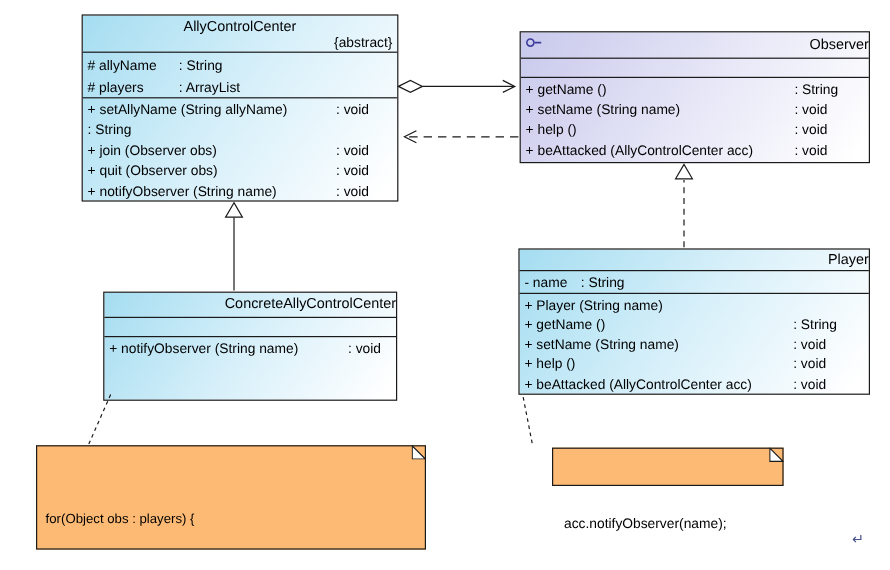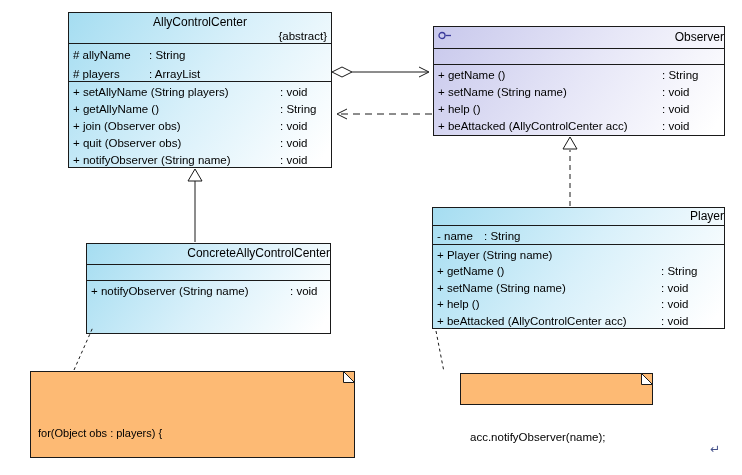--- a/index.html
+++ b/index.html
@@ -90,25 +90,24 @@
         <span class="asig"># allyName</span>
         <span class="atyp">: String</span>
       </div>
       <div class="row arow">
         <span class="asig"># players</span>
         <span class="atyp">: ArrayList</span>
       </div>
     </div>
     <div class="comp methods">
       <div class="row mrow">
-        <span class="msig">+ setAllyName (String players)</span>
-        <span class="mtyp">: void</span>
-      </div>
-      <div class="row mrow">
-        <span class="msig">+ getAllyName ()</span>
+        <span class="msig">+ setAllyName (String allyName)</span>
+        <span class="mtyp">: void</span>
+      </div>
+      <div class="row mrow">
         <span class="mtyp">: String</span>
       </div>
       <div class="row mrow">
         <span class="msig">+ join (Observer obs)</span>
         <span class="mtyp">: void</span>
       </div>
       <div class="row mrow">
         <span class="msig">+ quit (Observer obs)</span>
         <span class="mtyp">: void</span>
       </div>

